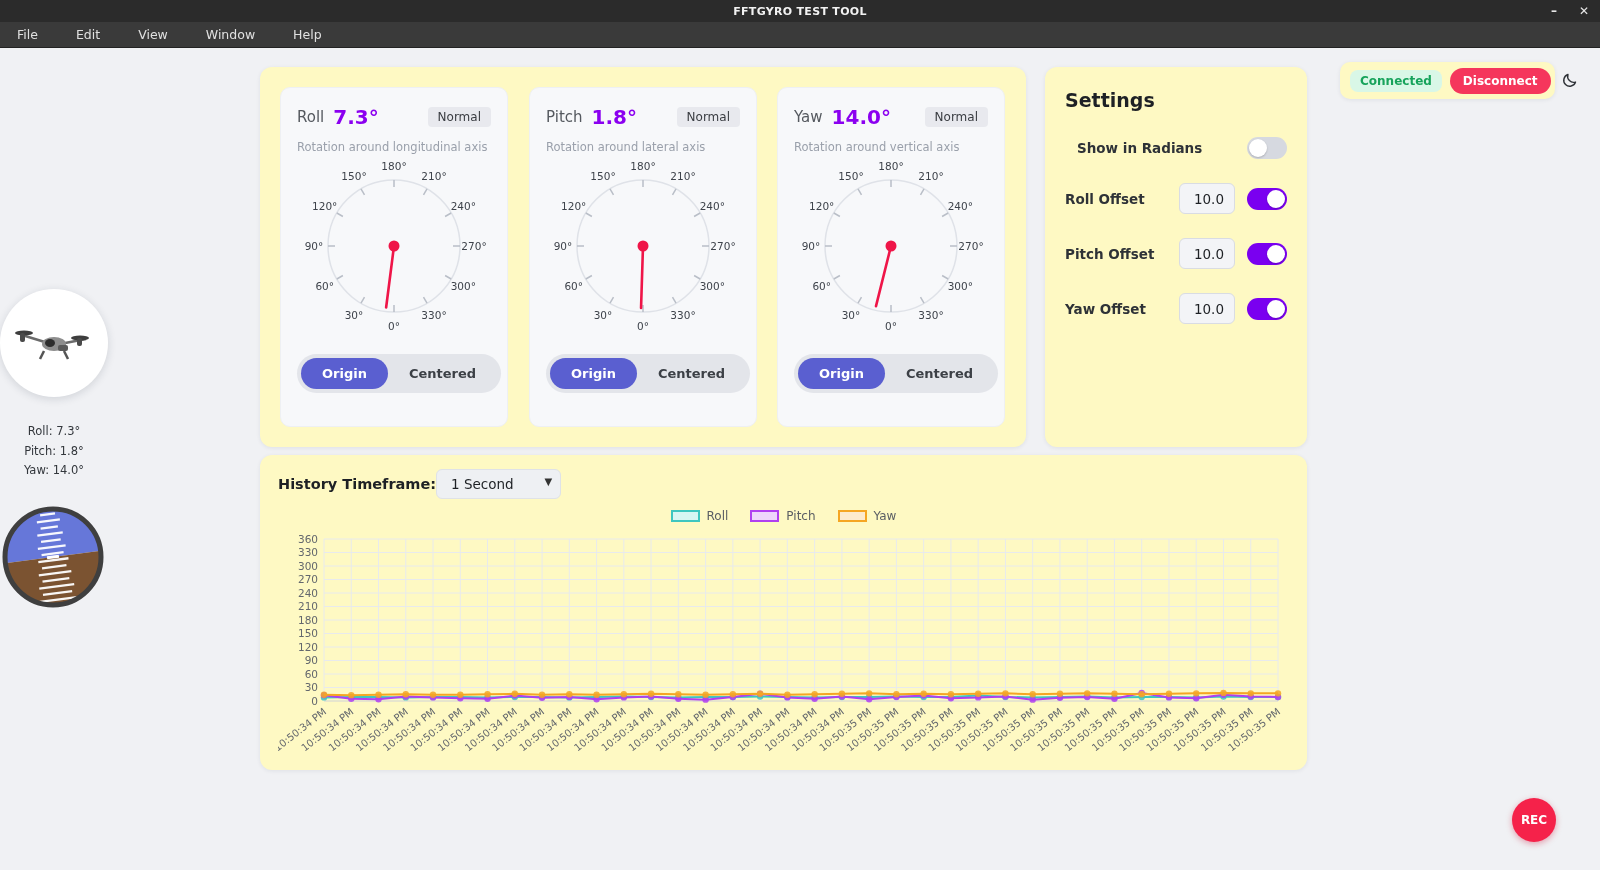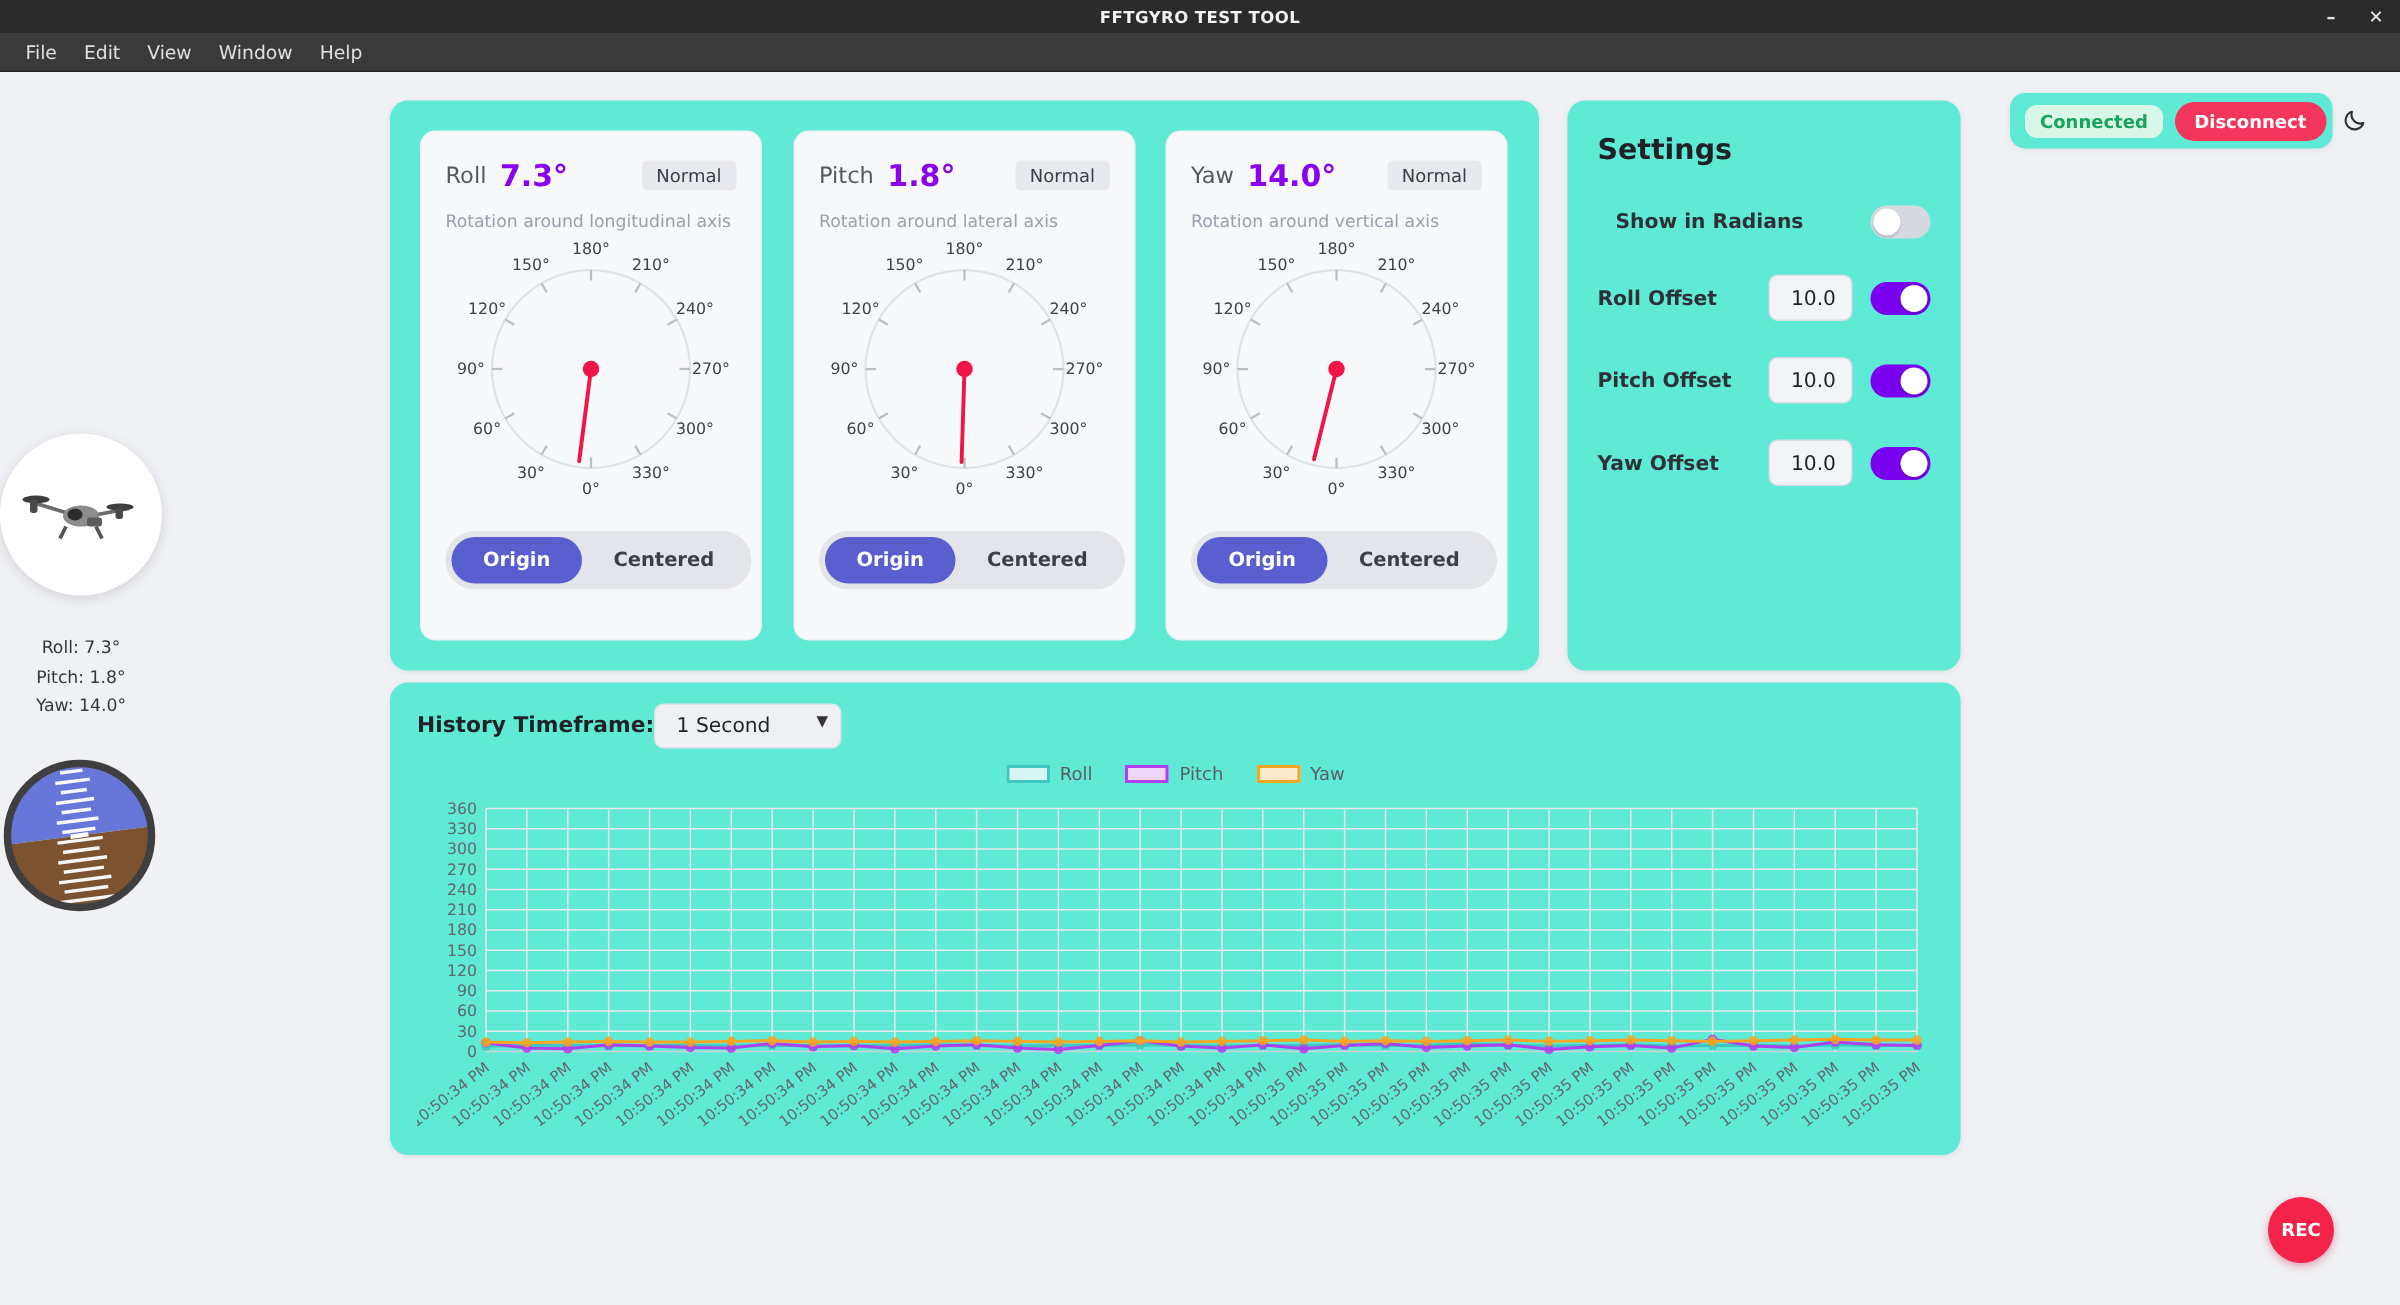--- a/index.html
+++ b/index.html
@@ -3,25 +3,25 @@
 <meta charset="utf-8">
 <style>
   * { margin:0; padding:0; box-sizing:border-box; }
   html,body { width:1600px; height:870px; overflow:hidden; font-family:"DejaVu Sans","Liberation Sans",sans-serif; background:#f0f1f4; }
 
   
   .titlebar { position:absolute; left:0; top:0; width:1600px; height:22px; background:#2b2b2b; display:flex; align-items:center; justify-content:center; }
   .titlebar .title { color:#f2f2f2; font-size:11px; font-weight:bold; letter-spacing:.3px; }
   .win-controls { position:absolute; right:8px; top:0; height:22px; display:flex; align-items:center; gap:14px; }
   .win-btn { color:#e8e8e8; font-size:12px; font-weight:bold; width:16px; text-align:center; cursor:default; line-height:22px; }
-  .menubar { position:absolute; left:0; top:22px; width:1600px; height:26px; background:#3a3a3a; display:flex; align-items:center; padding-left:8px; gap:0; border-bottom:1px solid #222; }
+  .menubar { position:absolute; left:0; top:22px; width:1600px; height:26px; background:#3a3a3a; display:flex; align-items:center; padding-left:8px; gap:20px; border-bottom:1px solid #222; }
   .menu-item { color:#e0e0e0; font-size:12.5px; padding:3px 9px; border-radius:3px; }
 
   
-  .panel { position:absolute; background:#5eead4; border-radius:12px; box-shadow:0 1px 4px rgba(30,40,60,.08); }
+  .panel { position:absolute; background:#fef9c3; border-radius:12px; box-shadow:0 1px 4px rgba(30,40,60,.08); }
   #gauges-panel { left:260px; top:67px; width:766px; height:380px; }
   #settings-panel { left:1045px; top:67px; width:262px; height:380px; }
   #history-panel { left:260px; top:455px; width:1047px; height:315px; }
 
   .gauge-card { position:absolute; top:20px; width:228px; height:340px; background:#f7f8fa; border:1px solid #eef0f3; border-radius:10px; padding:17px 16px; }
   .gauge-card .hdr { display:flex; align-items:center; }
   .g-label { font-size:15px; color:#55595f; }
   .g-value { font-size:20px; font-weight:bold; color:#8b00f0; margin-left:9px; }
   .g-badge { margin-left:auto; background:#e8e9ee; color:#3a3d42; font-size:12px; padding:3px 10px; border-radius:4px; }
   .g-desc { margin-top:11px; font-size:11.5px; color:#9aa0ab; }

